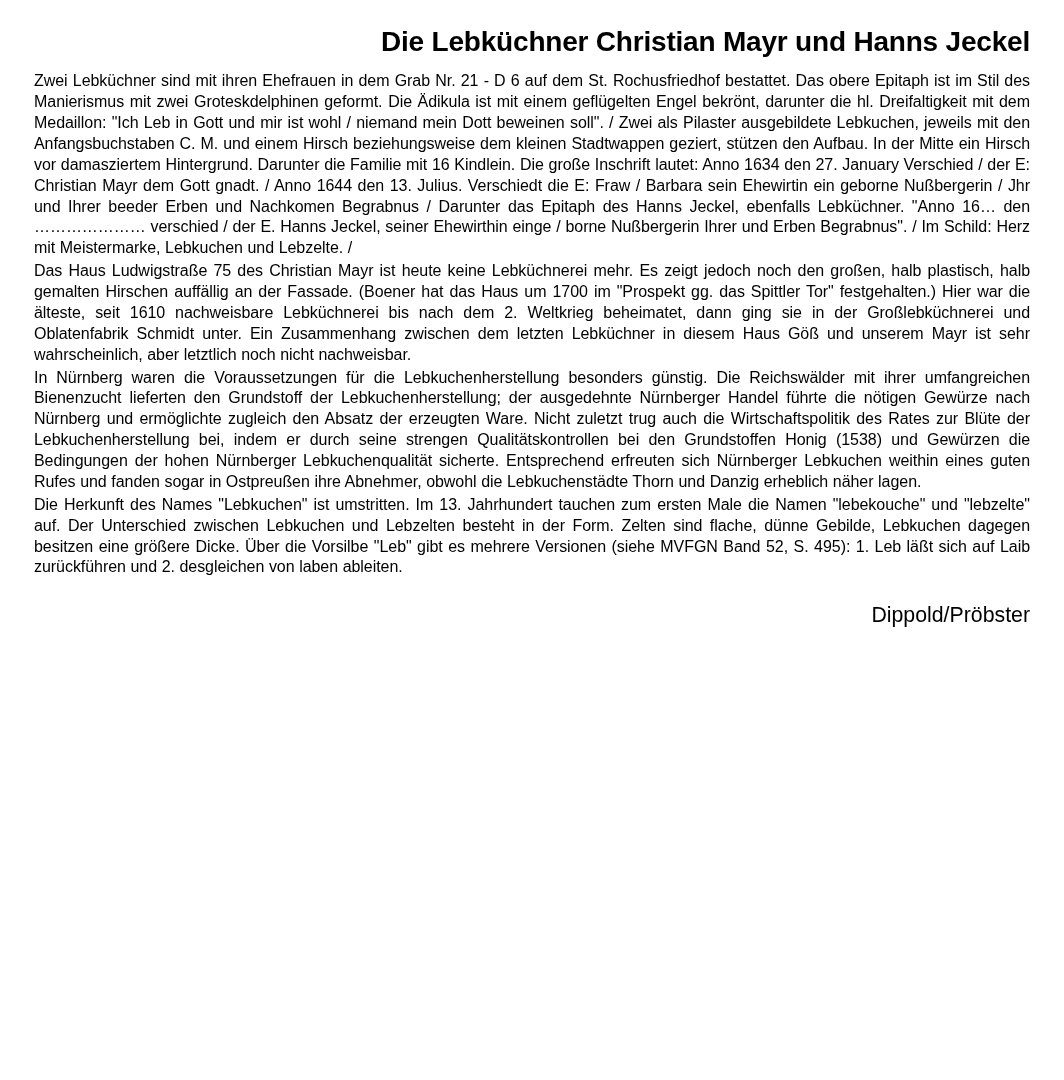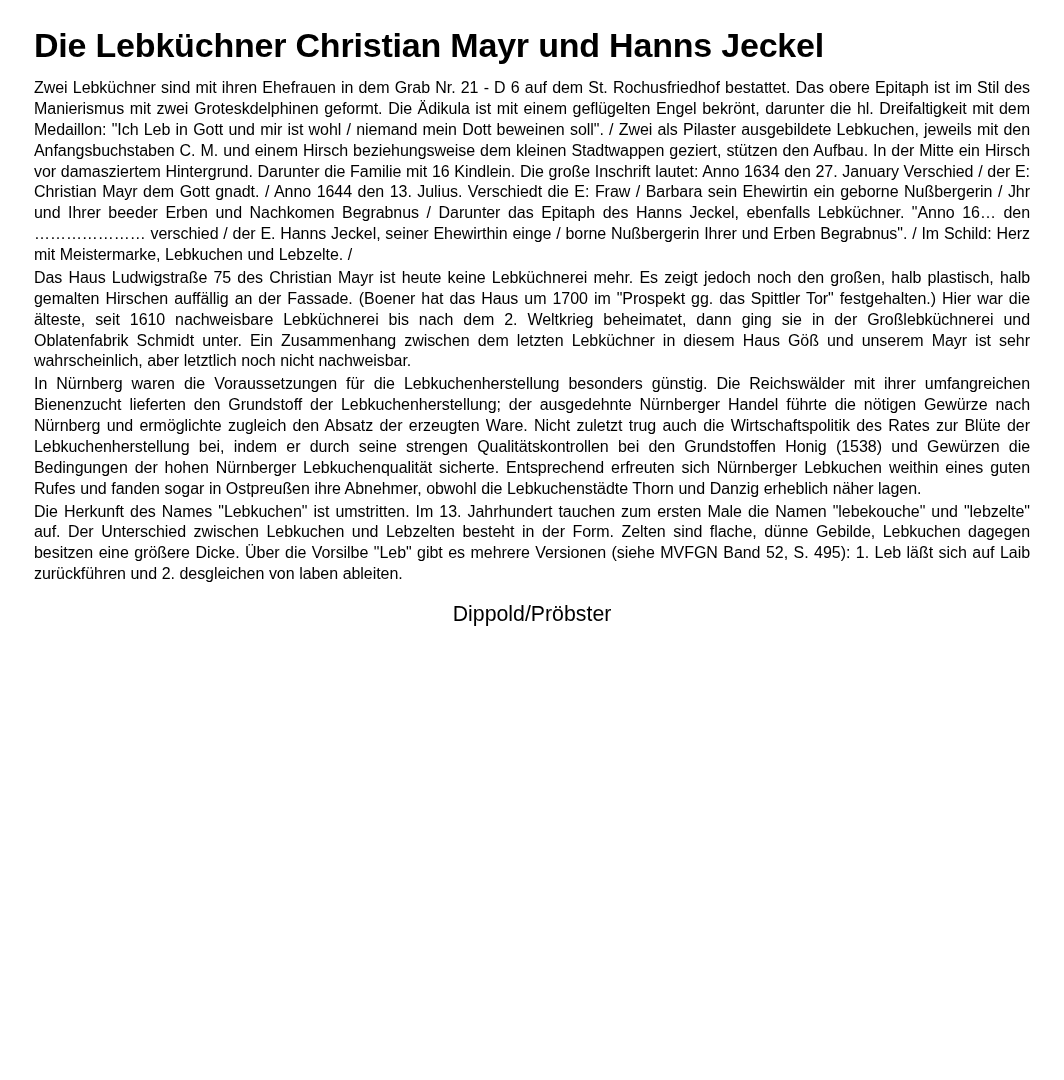--- a/index.html
+++ b/index.html
@@ -14,46 +14,46 @@
     color: #000000;
   }
   .page {
     box-sizing: border-box;
     width: 1064px;
     min-height: 1080px;
     padding: 26px 34px 18px 34px;
     background: #ffffff;
   }
   .doc-title {
-    font-size: 34px;
+    font-size: 28px;
     font-weight: bold;
-    text-align: left;
+    text-align: right;
     letter-spacing: -0.2px;
     line-height: 1.12;
     margin: 0 0 14px 0;
     white-space: nowrap;
   }
   .body-text p {
     margin: 0 0 2px 0;
     font-size: 16px;
     line-height: 1.305;
     text-align: justify;
     text-justify: inter-word;
     letter-spacing: -0.05px;
     word-spacing: 0.2px;
     hyphens: manual;
   }
   .body-text p.last-para-of-block {
     margin-bottom: 4px;
   }
   .signature {
-    margin-top: 16px;
+    margin-top: 24px;
     font-size: 21.3px;
     line-height: 1.3;
-    text-align: center;
+    text-align: right;
   }
 </style>
 </head>
 <body>
 
 <div class="page">
 
   <h1 class="doc-title">Die Lebküchner Christian Mayr und Hanns Jeckel</h1>
 
   <div class="body-text">

